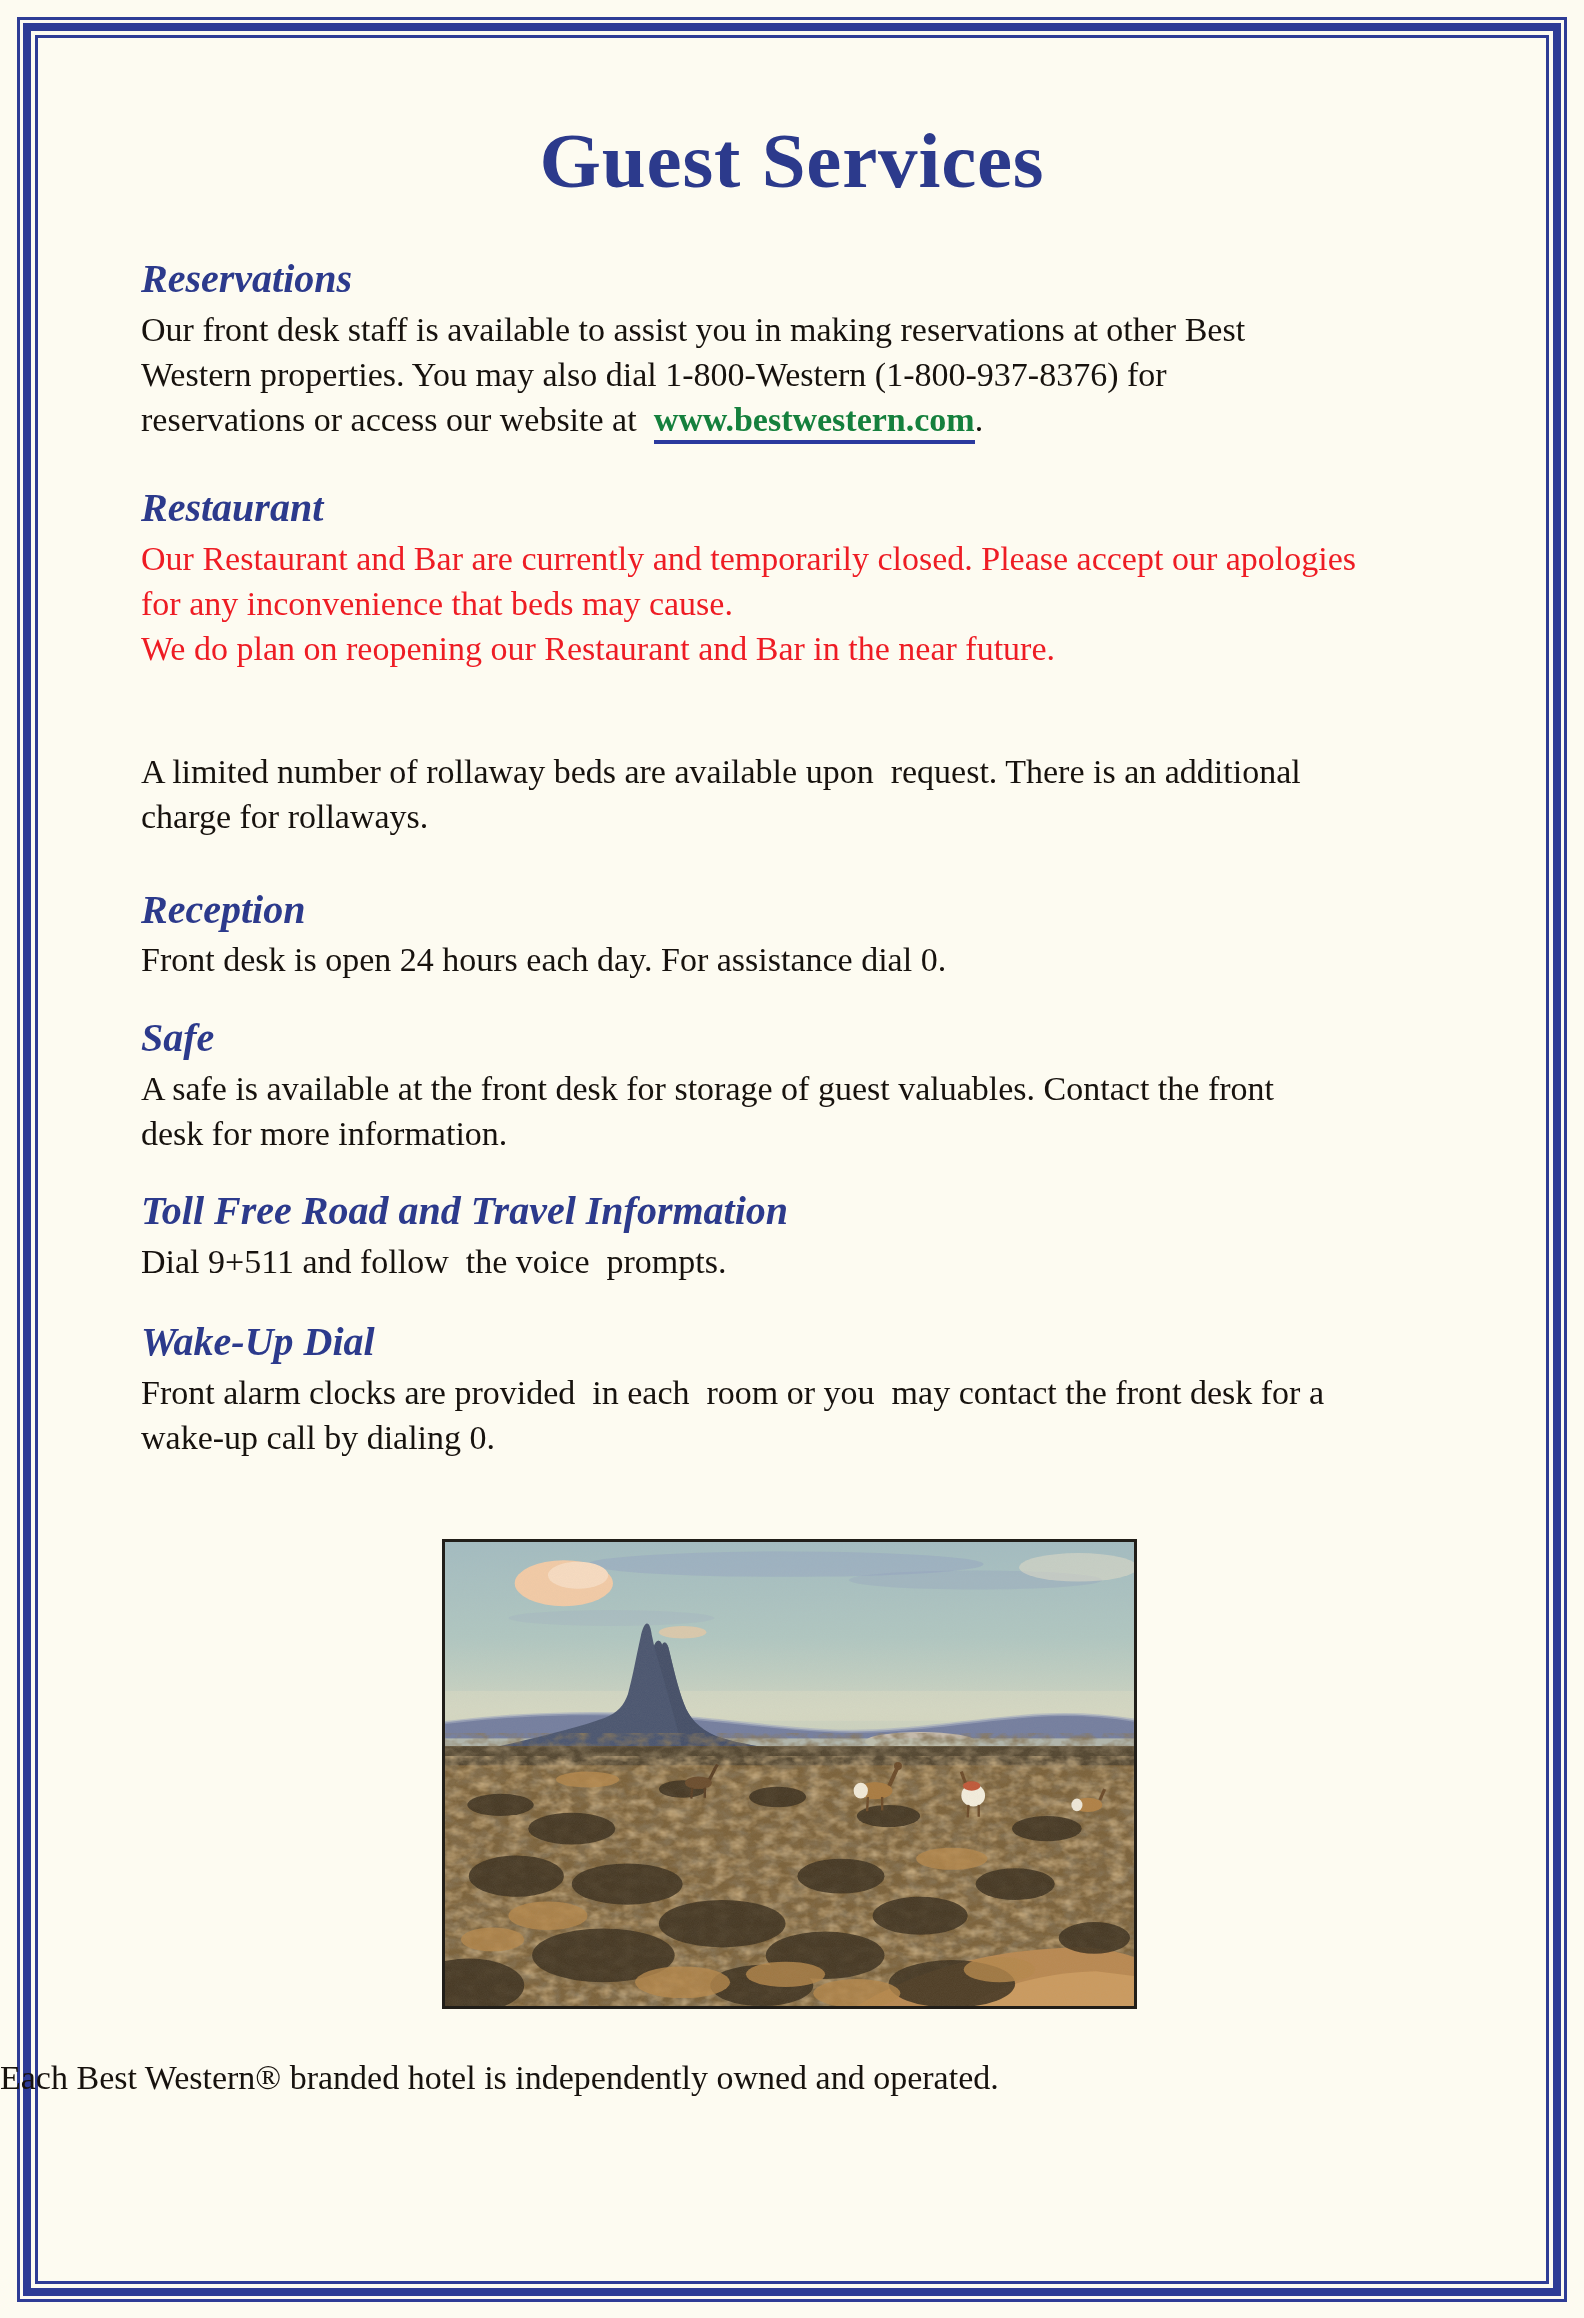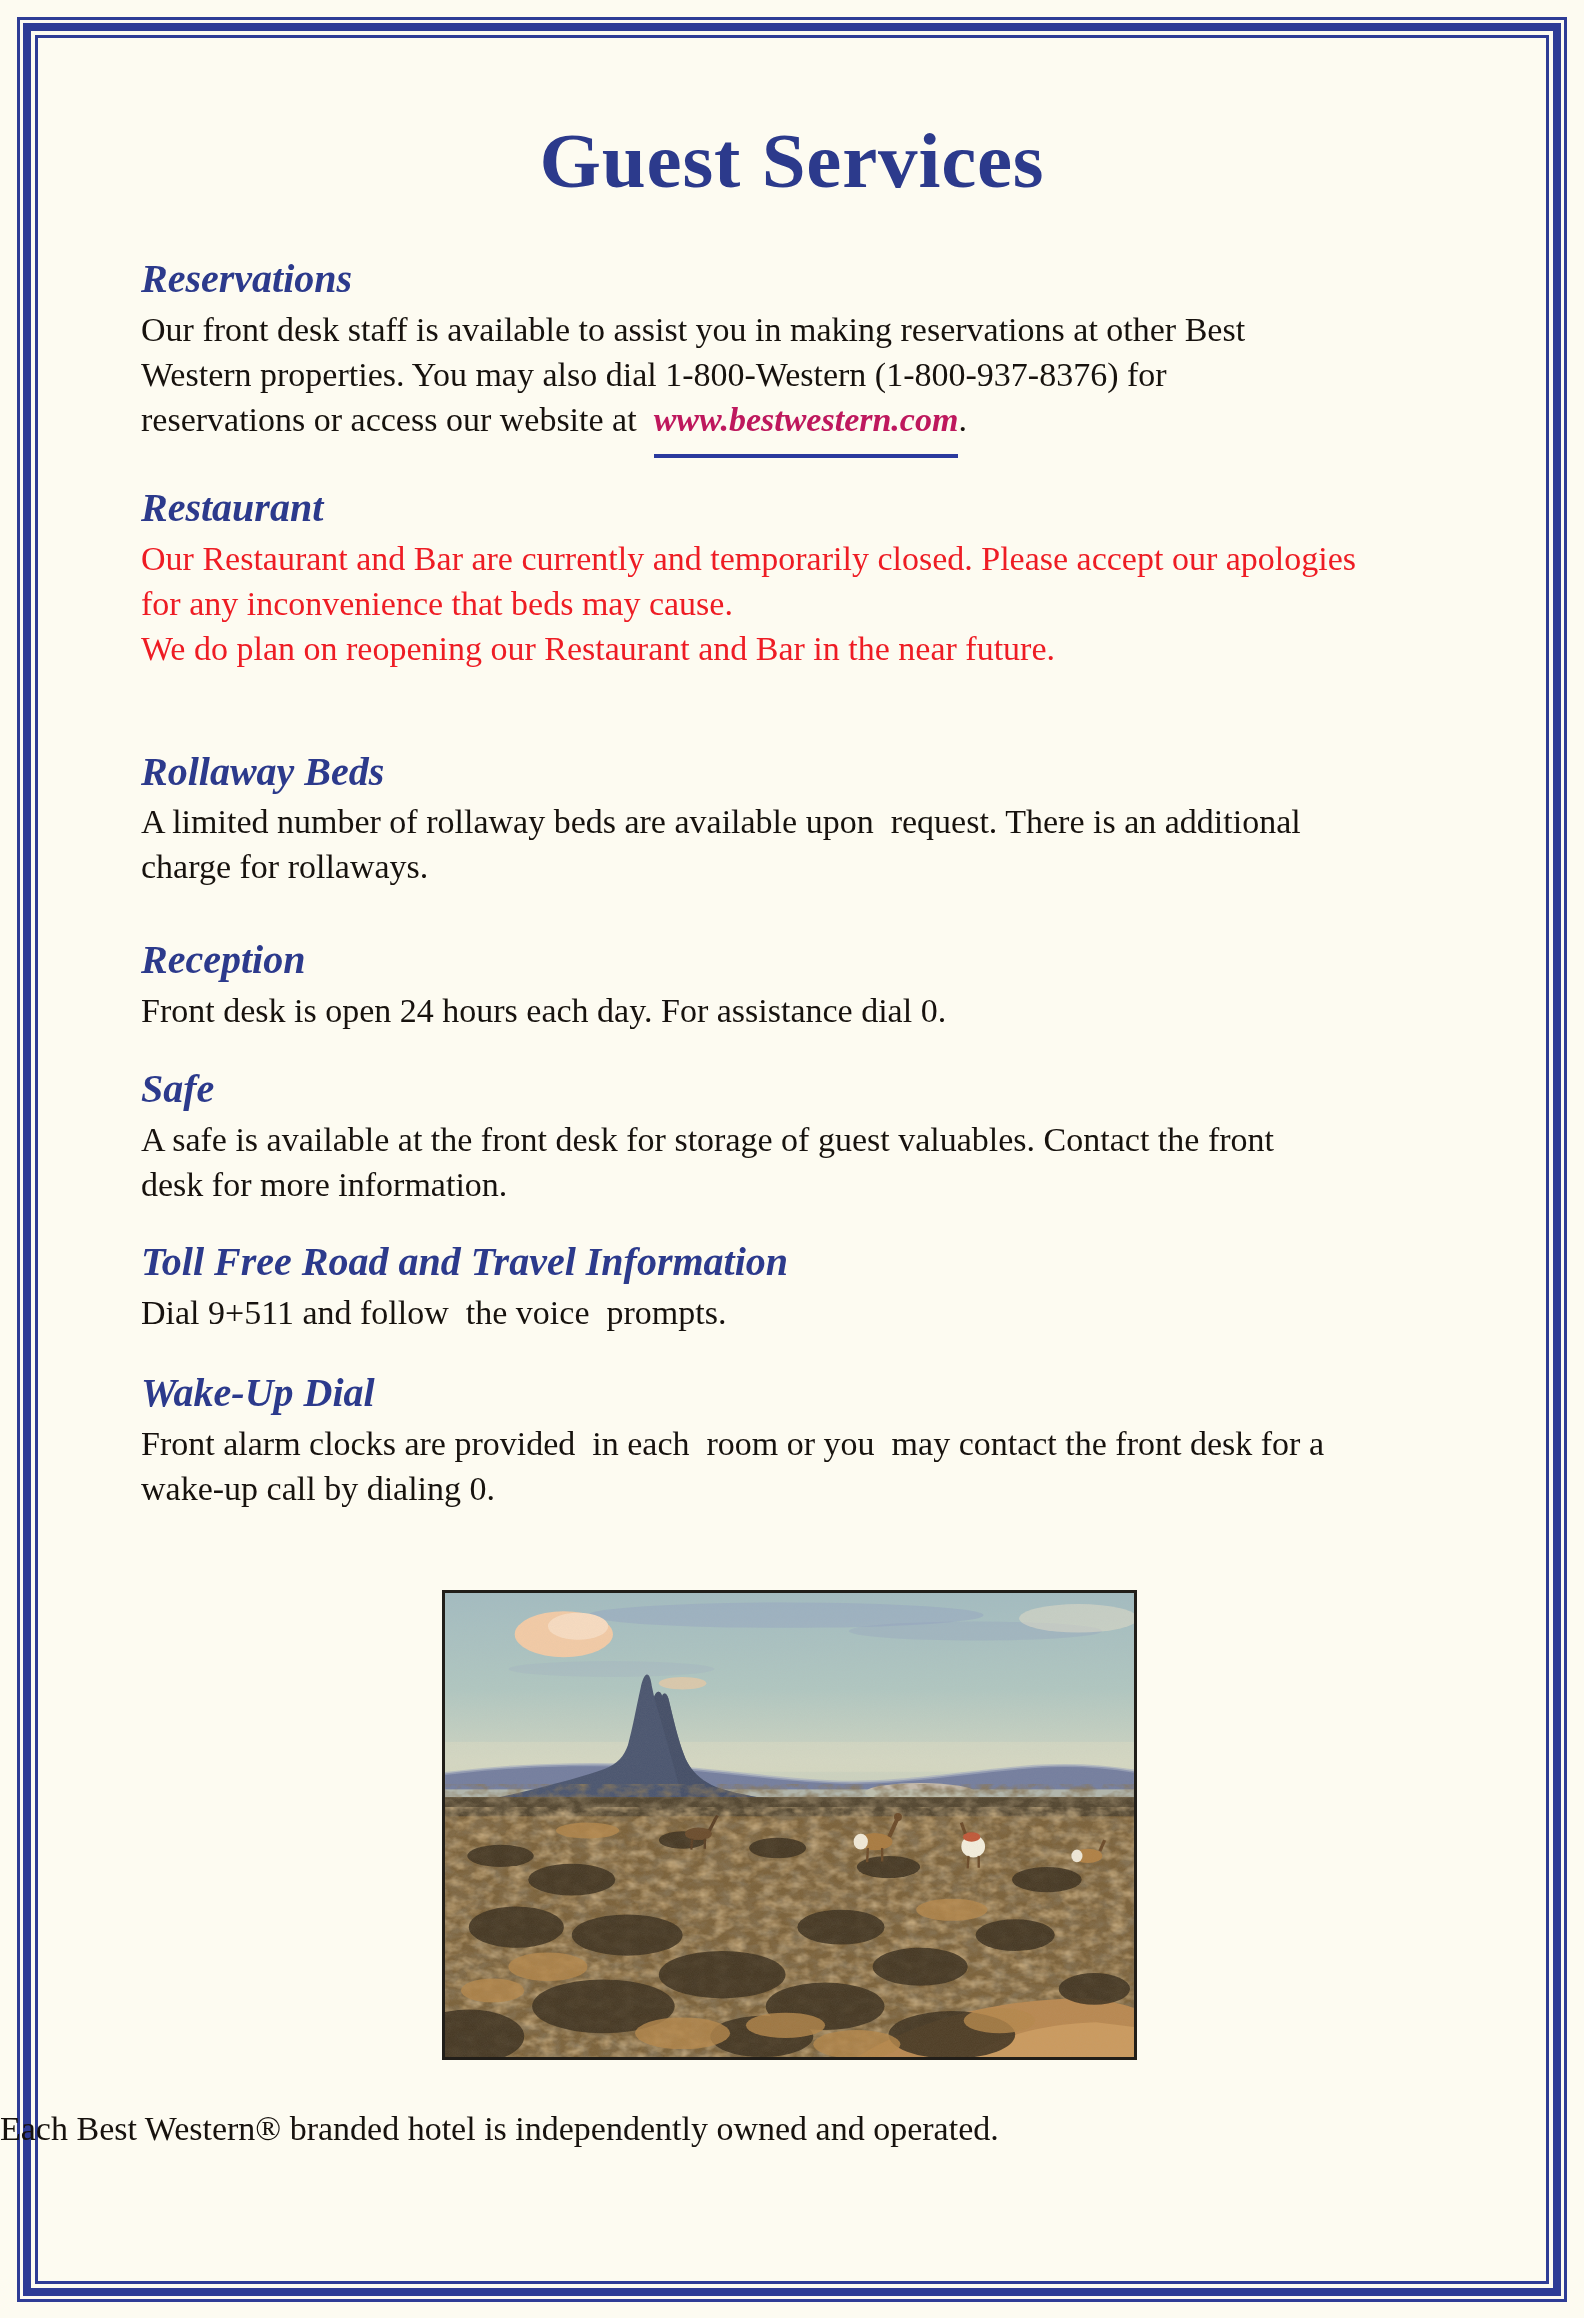--- a/index.html
+++ b/index.html
@@ -54,26 +54,25 @@
 
   .s-reservations { margin-top: 52px; }
   .s-restaurant   { margin-top: 43px; }
   .s-rollaway     { margin-top: 78px; }
   .s-reception    { margin-top: 48px; }
   .s-safe         { margin-top: 33px; }
   .s-tollfree     { margin-top: 32px; font-family: Liberation Serif, serif; }
   .s-wakeup       { margin-top: 35px; }
 
   .weblink {
-    color: #be185d;
+    color: #15803d;
     font-weight: bold;
     text-decoration: none;
     border-bottom: 4px solid #2b3a9e;
-    padding-bottom: 16px;
-    font-style: italic;
+    padding-bottom: 2px;
   }
   .photo-frame {
     margin: 79px 0 0 301px;
     width: 689px; height: 464px;
     border: 3.2px solid #211e19;
     background: #a9bfc0;
   }
   .photo-frame svg { display: block; }
   .footer {
     margin: 48px -119px 0 -141px;
@@ -106,21 +105,20 @@
     <div class="section s-restaurant red">
       <h2>Restaurant</h2>
       <div class="body">
         <div class="line">Our Restaurant and Bar are currently and temporarily closed. Please accept our apologies</div>
         <div class="line">for any inconvenience that beds may cause.</div>
         <div class="line">We do plan on reopening our Restaurant and Bar in the near future.</div>
       </div>
     </div>
 
     <div class="section s-rollaway">
-      <h2>Rollaway Beds</h2>
       <div class="body">
         <div class="line">A limited number of rollaway beds are available upon  request. There is an additional</div>
         <div class="line">charge for rollaways.</div>
       </div>
     </div>
 
     <div class="section s-reception">
       <h2>Reception</h2>
       <div class="body">
         <div class="line">Front desk is open 24 hours each day. For assistance dial 0.</div>

